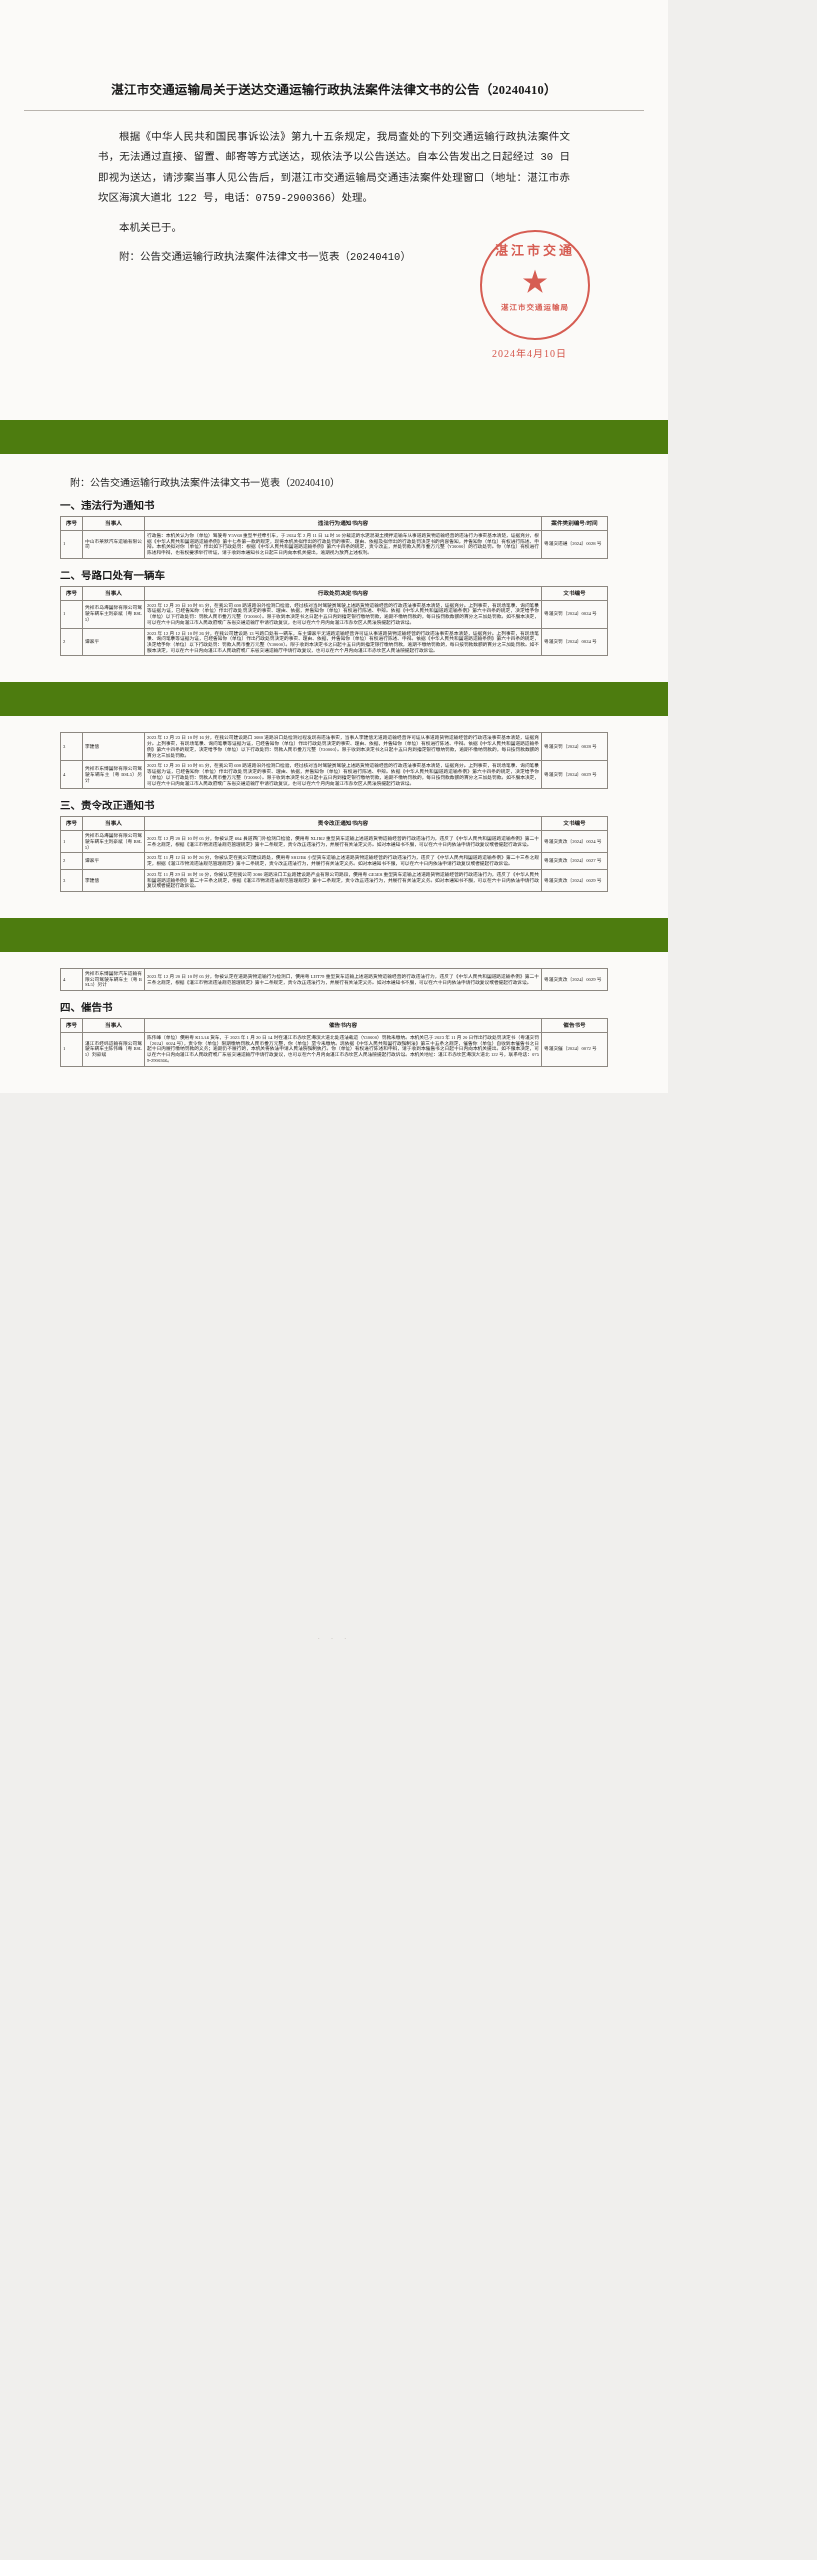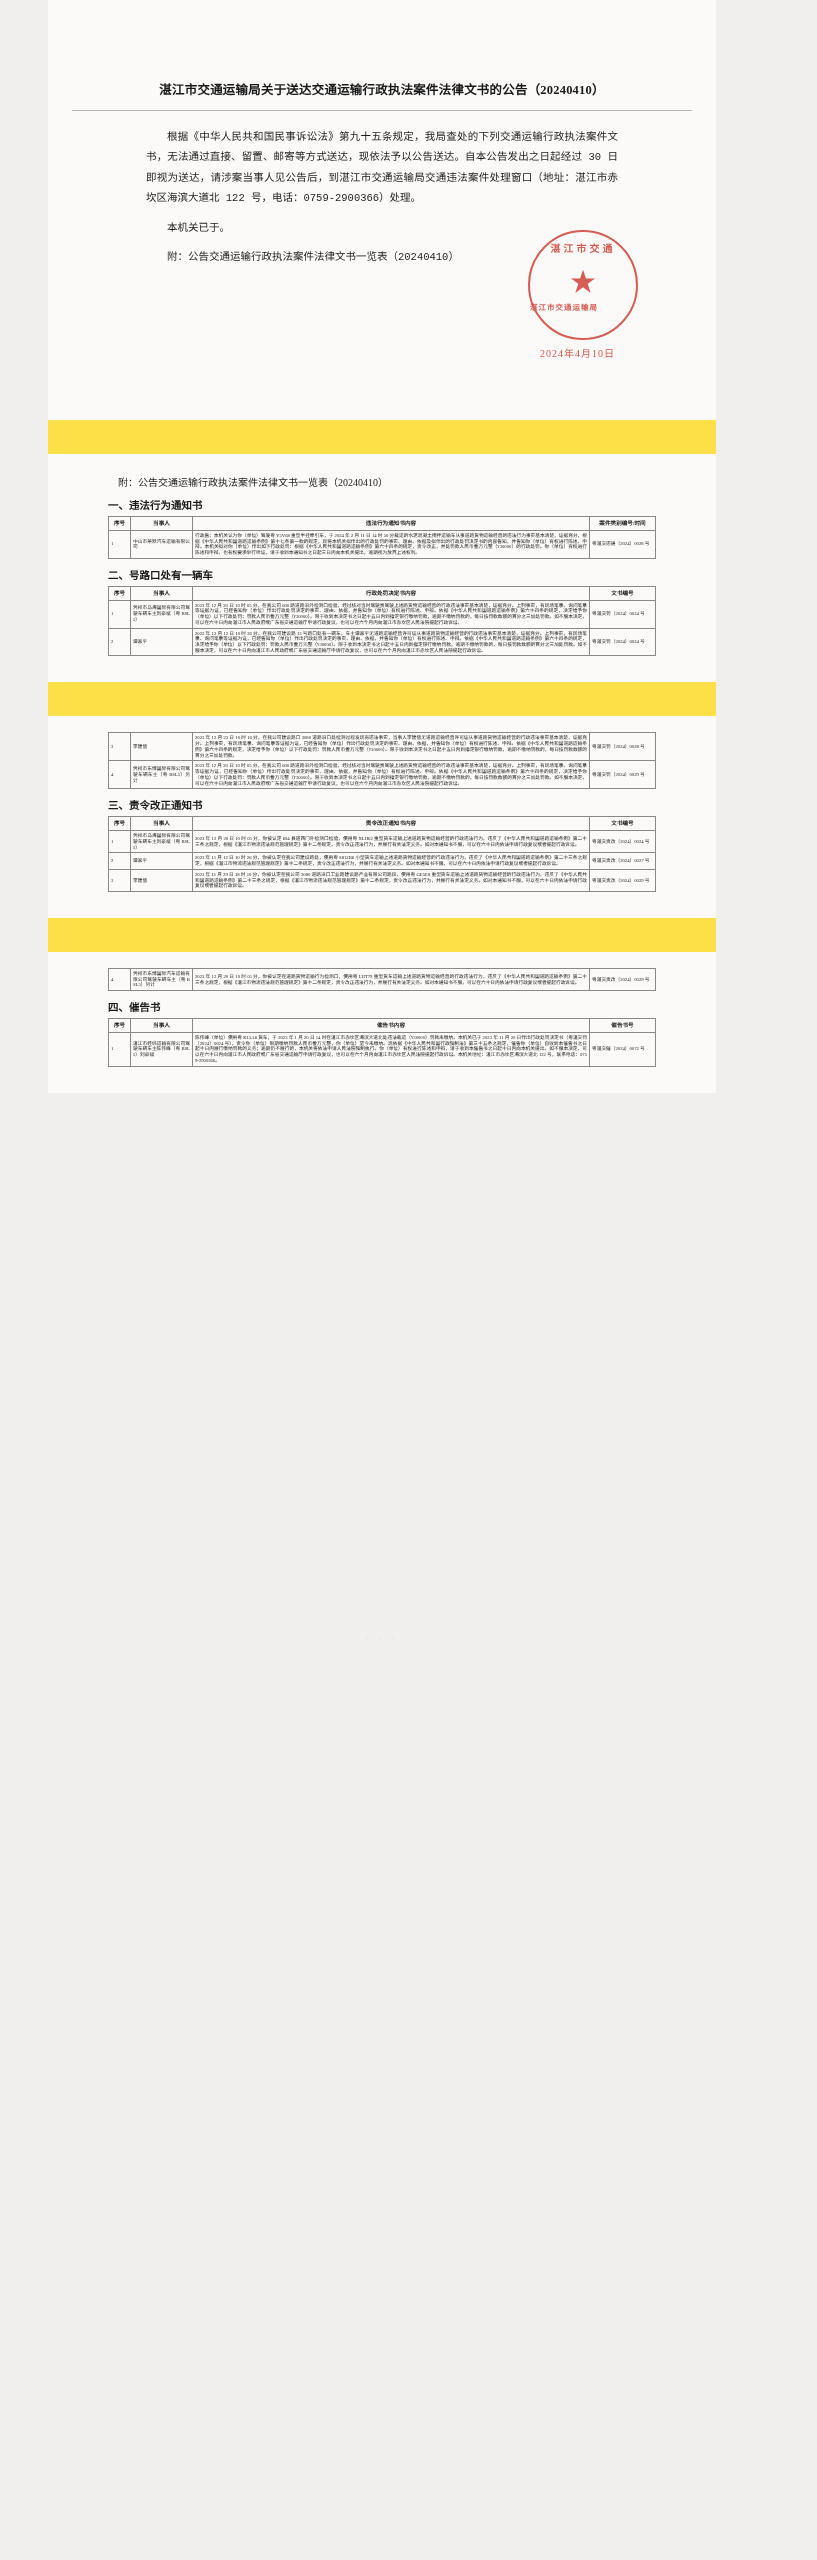--- a/index.html
+++ b/index.html
@@ -7,23 +7,22 @@
     padding: 0;
     background: #f0efed;
   }
   body {
     font-family: "Liberation Serif", "DejaVu Serif", serif;
     width: 817px;
   }
   .page {
     width: 668px;
     position: relative;
-    background: #fde047;
+    background: #4d7c0f;
     overflow: hidden;
-    margin-left: 48px;
   }
   
   .sheet {
     background: #fbfaf8;
     margin: 0;
     padding: 0;
     position: relative;
   }
   .sheet.block1 { padding: 30px 0 0 0; height: 390px; }
   .doc-title {
@@ -63,29 +62,30 @@
     border-radius: 50%;
     opacity: 0.82;
     color: #cf3b2f;
   }
   .seal .arc-top {
     position: absolute;
     top: 8px;
     left: 0;
     width: 100%;
     text-align: center;
-    font-size: 10px;
+    font-size: 13px;
     letter-spacing: 3px;
     font-weight: bold;
   }
   .seal .arc-bottom {
     position: absolute;
     bottom: 26px;
     left: 0;
     width: 100%;
+    text-align: center;
     font-size: 7.5px;
     letter-spacing: 1px;
     font-weight: bold;
   }
   .seal .star {
     position: absolute;
     top: 38px;
     left: 0;
     width: 100%;
     text-align: center;

